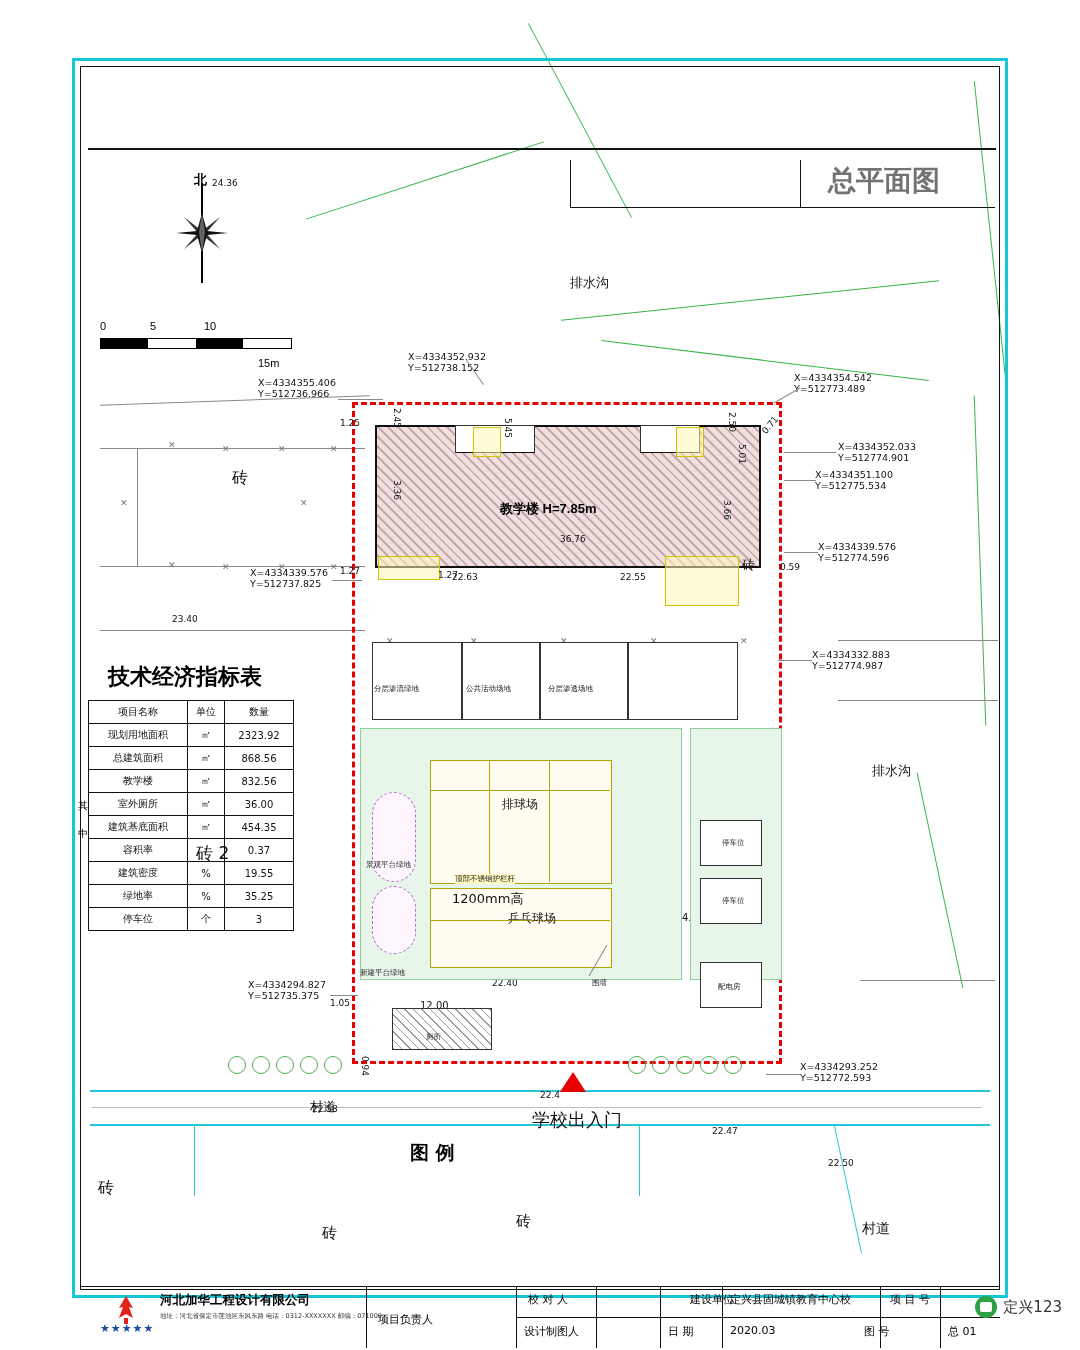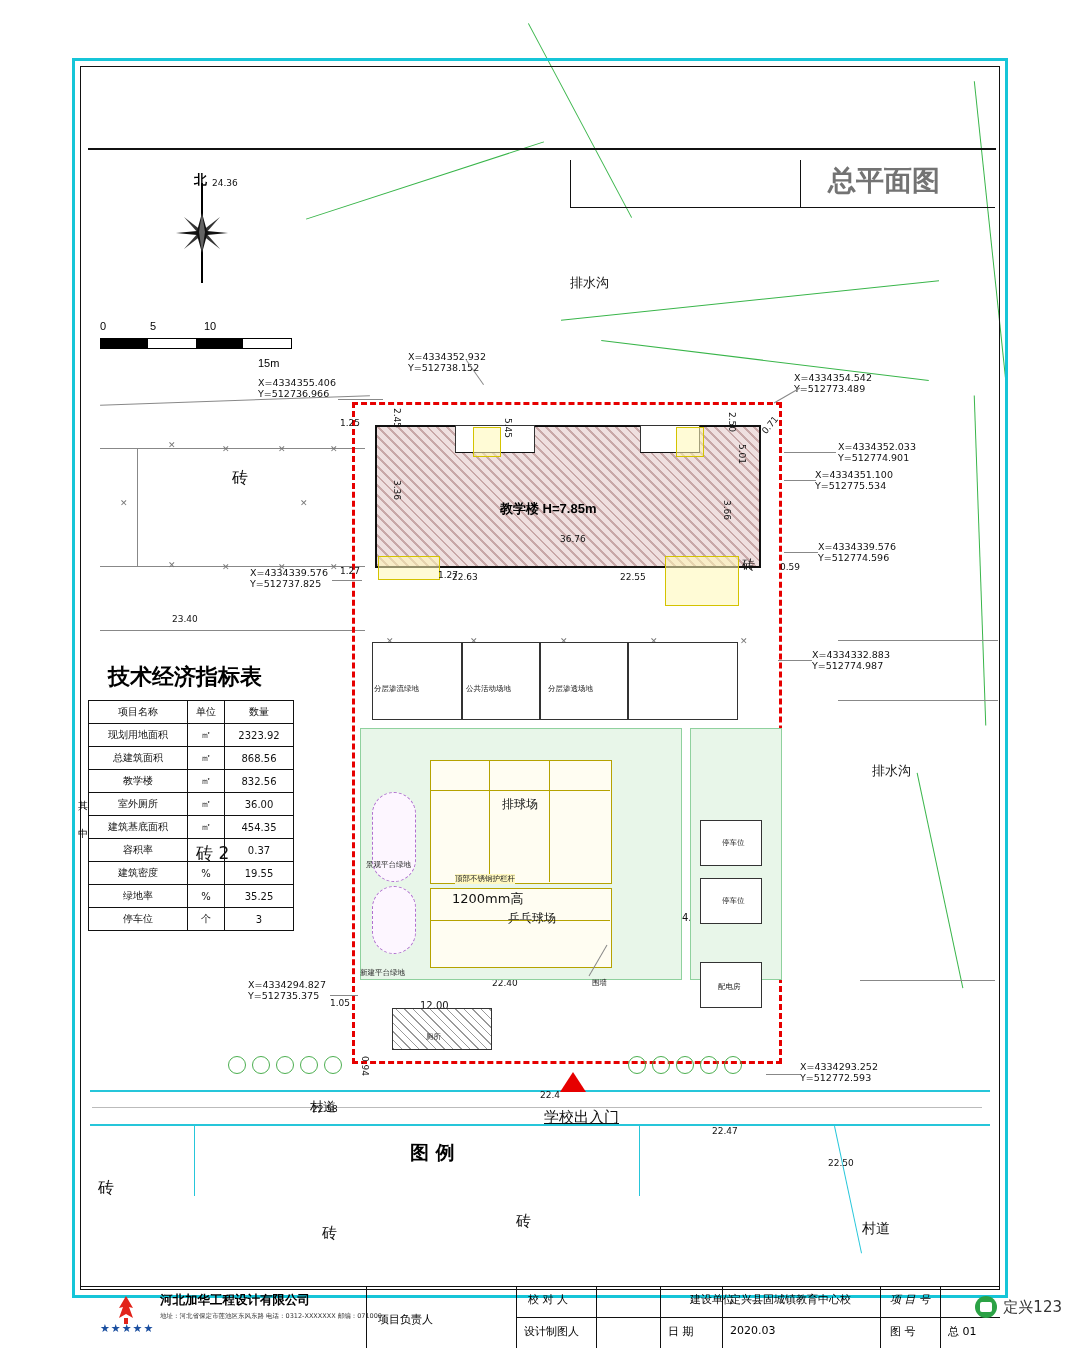--- a/index.html
+++ b/index.html
@@ -302,21 +302,21 @@
   <div class="lbl-sm" style="left:722px;top:896px;">停车位</div>
   <div class="lbl-sm" style="left:718px;top:982px;">配电房</div>
 
   <div class="lbl-sm" style="left:592px;top:978px;">围墙</div>
   <div class="thinline" style="left:580px;top:960px;width:36px;transform:rotate(-60deg);"></div>
 
   <div class="cellbox hatch-gray" style="left:392px;top:1008px;width:100px;height:42px;"></div>
   <div class="lbl-sm" style="left:426px;top:1032px;">厕所</div>
 
   <div class="tri-marker"></div>
-  <div class="lbl-cn" style="left:544px;top:1108px;font-size:15px;text-decoration:underline;">学校出入门</div>
+  <div class="lbl-cn" style="left:532px;top:1108px;font-size:18px;">学校出入门</div>
   <div class="lbl-cn" style="left:310px;top:1098px;font-size:13px;">村道</div>
   <div class="lbl-cn" style="left:862px;top:1220px;font-size:14px;">村道</div>
 
   <div class="tree" style="left:228px;top:1056px;"></div>
   <div class="tree" style="left:252px;top:1056px;"></div>
   <div class="tree" style="left:276px;top:1056px;"></div>
   <div class="tree" style="left:300px;top:1056px;"></div>
   <div class="tree" style="left:324px;top:1056px;"></div>
   <div class="tree" style="left:628px;top:1056px;"></div>
   <div class="tree" style="left:652px;top:1056px;"></div>
@@ -401,22 +401,22 @@
   <div class="company">河北加华工程设计有限公司</div>
   <div class="company-sub">地址：河北省保定市莲池区东风东路 电话：0312-XXXXXXX 邮编：071000</div>
 
   <div class="tb-h" style="left:378px;top:1312px;text-align:center;">项目负责人</div>
   <div class="tb-h" style="left:528px;top:1292px;">校 对 人</div>
   <div class="tb-h" style="left:524px;top:1324px;">设计制图人</div>
   <div class="tb-h" style="left:690px;top:1292px;text-align:right;">建设单位</div>
   <div class="tb-h" style="left:730px;top:1292px;">定兴县固城镇教育中心校</div>
   <div class="tb-h" style="left:668px;top:1324px;">日       期</div>
   <div class="tb-h" style="left:730px;top:1324px;">2020.03</div>
-  <div class="tb-h" style="left:890px;top:1292px;font-style:italic;">项 目 号</div>
-  <div class="tb-h" style="left:890px;top:1324px;">图    号</div>
+  <div class="tb-h" style="left:890px;top:1292px;">项 目 号</div>
+  <div class="tb-h" style="left:864px;top:1324px;">图    号</div>
   <div class="tb-h" style="left:948px;top:1324px;">总 01</div>
 
   <div class="wm">
     <div class="wm-circle"></div>
     <span>定兴123</span>
   </div>
 
 </div>
 
 </body></html>

